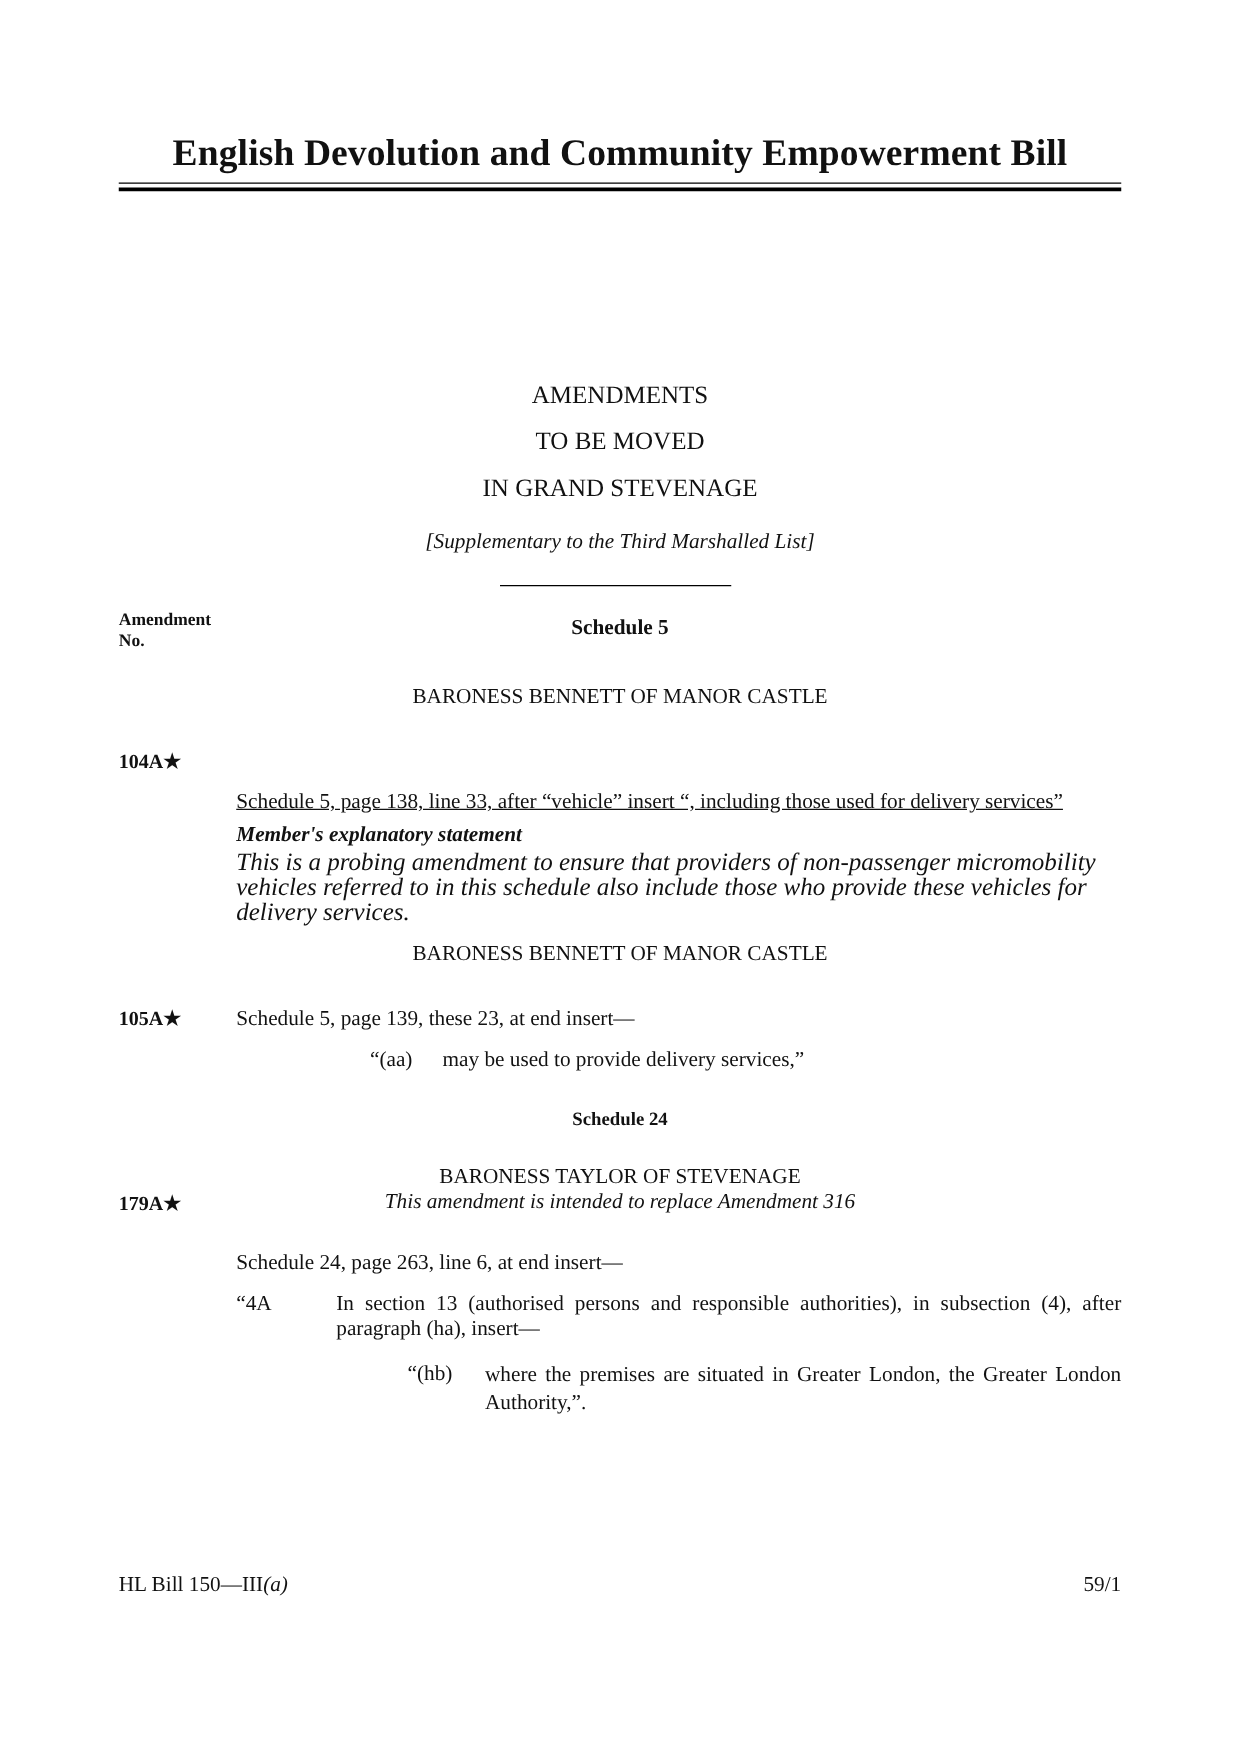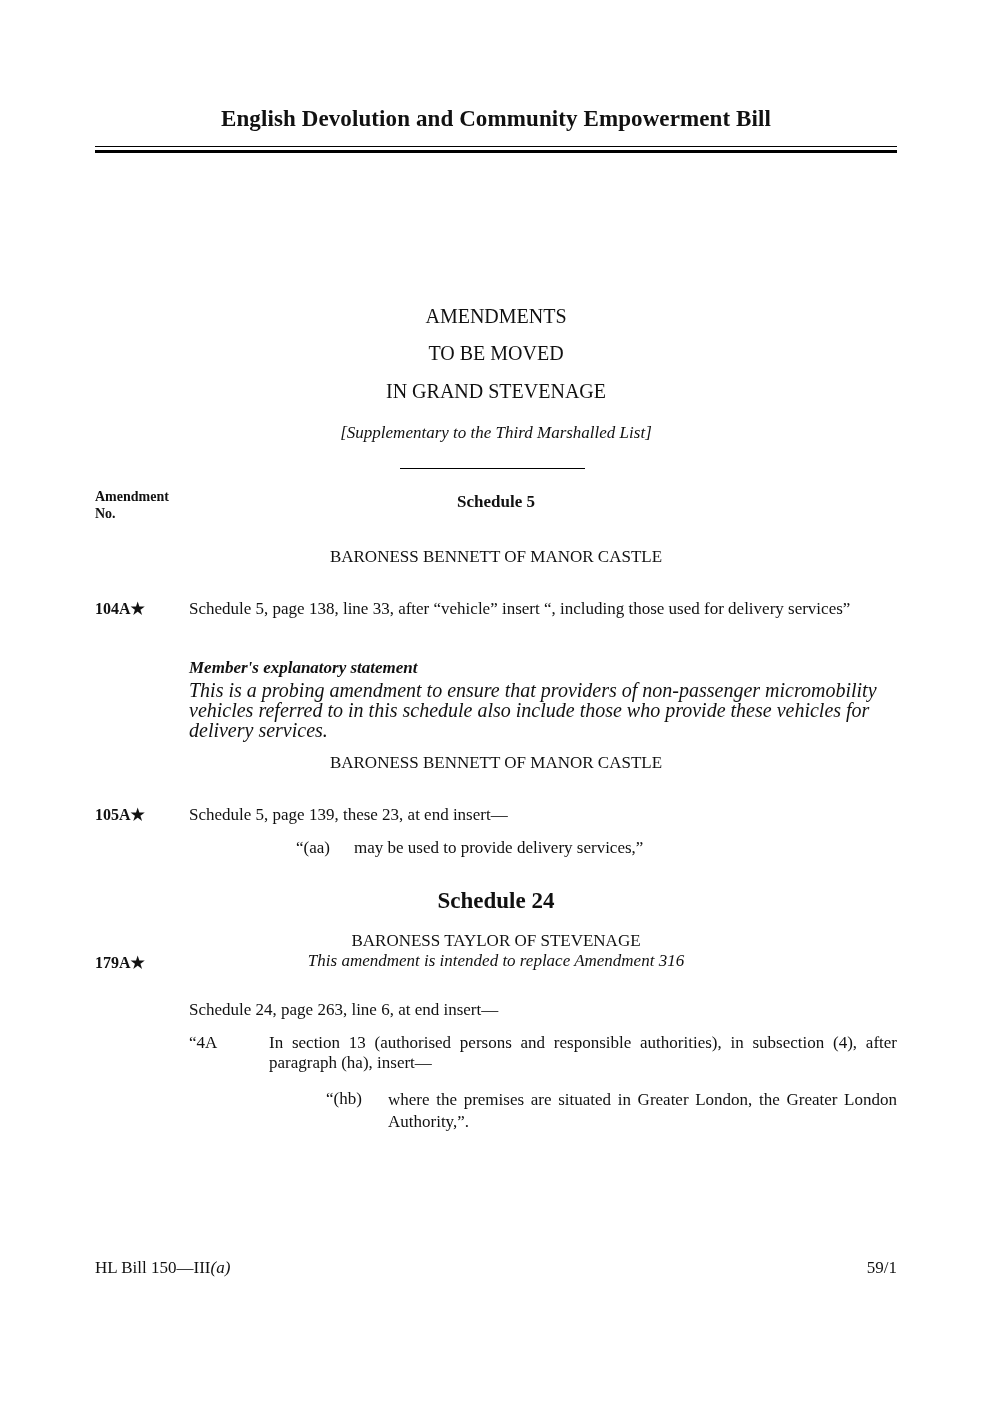--- a/index.html
+++ b/index.html
@@ -4,21 +4,21 @@
 <style>
   html, body { margin: 0; padding: 0; background: #ffffff; }
   body {
     width: 991px; height: 1401px; position: relative; overflow: hidden;
     font-family: "Liberation Serif", "DejaVu Serif", serif;
     color: #111111; font-size: 17px;
   }
   .abs { position: absolute; }
   .title {
     left: 95px; width: 802px; top: 106px; text-align: center;
-    font-size: 23px; font-weight: bold; letter-spacing: 0.1px;
+    font-size: 30px; font-weight: bold; letter-spacing: 0.1px;
   }
   .rule-thin { left: 95px; width: 802px; top: 146px; height: 0; border-top: 1.5px solid #000; }
   .rule-thick { left: 95px; width: 802px; top: 150px; height: 0; border-top: 3px solid #000; }
   .center { left: 95px; width: 802px; text-align: center; }
   .caps { font-size: 20px; }
   .ital { font-style: italic; }
   .short-rule { left: 400px; width: 185px; top: 468px; border-top: 1px solid #000; }
   .amd-label { left: 95px; top: 488px; font-weight: bold; font-size: 14px; line-height: 17px; }
   .bold { font-weight: bold; }
   .amd-no { left: 95px; font-weight: bold; font-size: 16px; }
@@ -43,34 +43,34 @@
   <div class="abs amd-label">
     <div>Amendment</div>
     <div>No.</div>
   </div>
 
   <div class="abs center bold" style="top:492px; font-size:17px;">Schedule 5</div>
 
   <div class="abs center" style="top:547px;">BARONESS BENNETT OF MANOR CASTLE</div>
 
   <div class="abs amd-no" style="top:599px;">104A★</div>
-  <div class="abs body-text justify" style="top:599px;">Schedule 5, page 138, line 33, after “vehicle” insert “, including those used for delivery services”</div>
+  <div class="abs body-text justify" style="top:631px;text-decoration:underline;">Schedule 5, page 138, line 33, after “vehicle” insert “, including those used for delivery services”</div>
 
   <div class="abs body-text bold ital" style="top:658px;">Member's explanatory statement</div>
   <div class="abs body-text ital" style="top:680px; font-size:20px;">This is a probing amendment to ensure that providers of non-passenger micromobility vehicles referred to in this schedule also include those who provide these vehicles for delivery services.</div>
 
   <div class="abs center" style="top:753px;">BARONESS BENNETT OF MANOR CASTLE</div>
 
   <div class="abs amd-no" style="top:805px;">105A★</div>
   <div class="abs body-text" style="top:805px;">Schedule 5, page 139, these 23, at end insert—</div>
 
   <div class="abs" style="left:296px; top:838px;">“(aa)</div>
   <div class="abs" style="left:354px; top:838px;">may be used to provide delivery services,”</div>
 
-  <div class="abs center bold" style="top:888px; font-size:23px;">Schedule 24</div>
+  <div class="abs center bold" style="top:888px; font-size:15px;">Schedule 24</div>
 
   <div class="abs center" style="top:931px;">BARONESS TAYLOR OF STEVENAGE</div>
   <div class="abs center ital" style="top:951px; font-size:17px;">This amendment is intended to replace Amendment 316</div>
 
   <div class="abs amd-no" style="top:953px;">179A★</div>
   <div class="abs body-text" style="top:1000px;">Schedule 24, page 263, line 6, at end insert—</div>
 
   <div class="abs" style="left:189px; top:1033px;">“4A</div>
   <div class="abs justify" style="left:269px; width:628px; top:1033px; line-height:20px;">In section 13 (authorised persons and responsible authorities), in subsection (4), after paragraph (ha), insert—</div>
 

